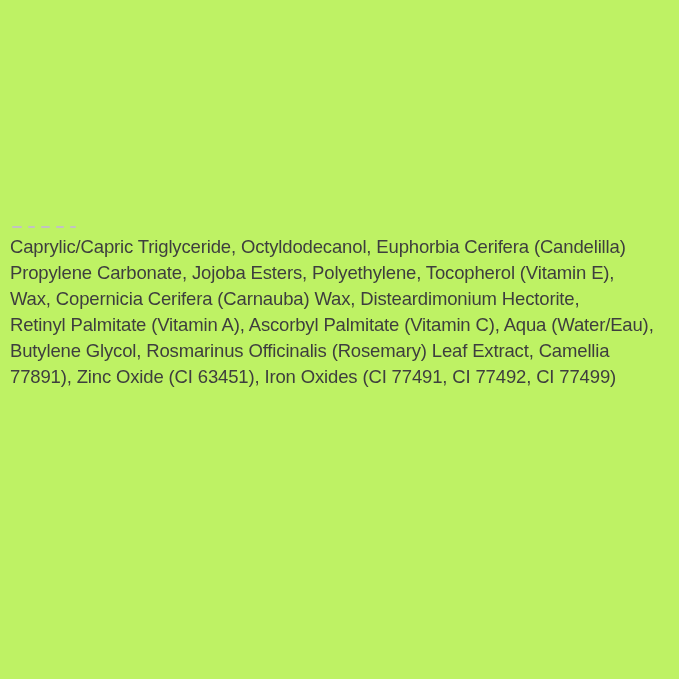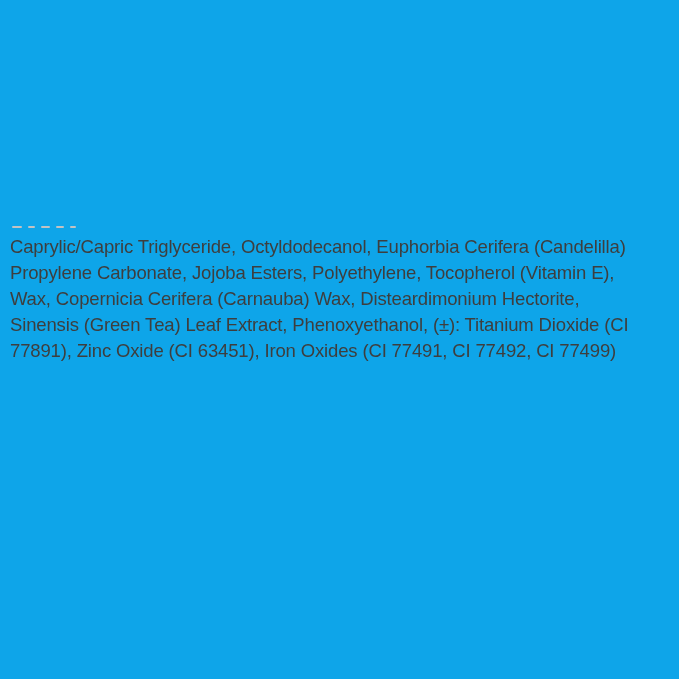--- a/index.html
+++ b/index.html
@@ -4,21 +4,21 @@
 <title>Document</title>
 <style>
   html, body {
     margin: 0;
     padding: 0;
   }
   .page {
     position: relative;
     width: 679px;
     height: 679px;
-    background: #0ea5e9;
+    background: #bef264;
     overflow: hidden;
     font-family: "Liberation Sans", "DejaVu Sans", sans-serif;
   }
   .cropped-artifact {
     position: absolute;
     left: 12px;
     top: 225px;
     height: 4px;
     display: flex;
     align-items: center;
@@ -59,17 +59,18 @@
       <span class="dash" style="background: rgb(194, 194, 194);"></span>
       <span class="dash" style="background: rgb(194, 194, 194);"></span>
       <span class="dash" style="background: rgb(194, 194, 194);"></span>
       <span class="dash" style="background: rgb(194, 194, 194);"></span>
     </div>
 
   <div class="ingredients">
     <div class="line">Caprylic/Capric Triglyceride, Octyldodecanol, Euphorbia Cerifera (Candelilla)</div>
     <div class="line">Propylene Carbonate, Jojoba Esters, Polyethylene, Tocopherol (Vitamin E),</div>
     <div class="line">Wax, Copernicia Cerifera (Carnauba) Wax, Disteardimonium Hectorite,</div>
-    <div class="line">Sinensis (Green Tea) Leaf Extract, Phenoxyethanol, (±): Titanium Dioxide (CI</div>
+    <div class="line">Retinyl Palmitate (Vitamin A), Ascorbyl Palmitate (Vitamin C), Aqua (Water/Eau),</div>
+    <div class="line">Butylene Glycol, Rosmarinus Officinalis (Rosemary) Leaf Extract, Camellia</div>
     <div class="line">77891), Zinc Oxide (CI 63451), Iron Oxides (CI 77491, CI 77492, CI 77499)</div>
   </div>
 
 </div>
 
 </body></html>

